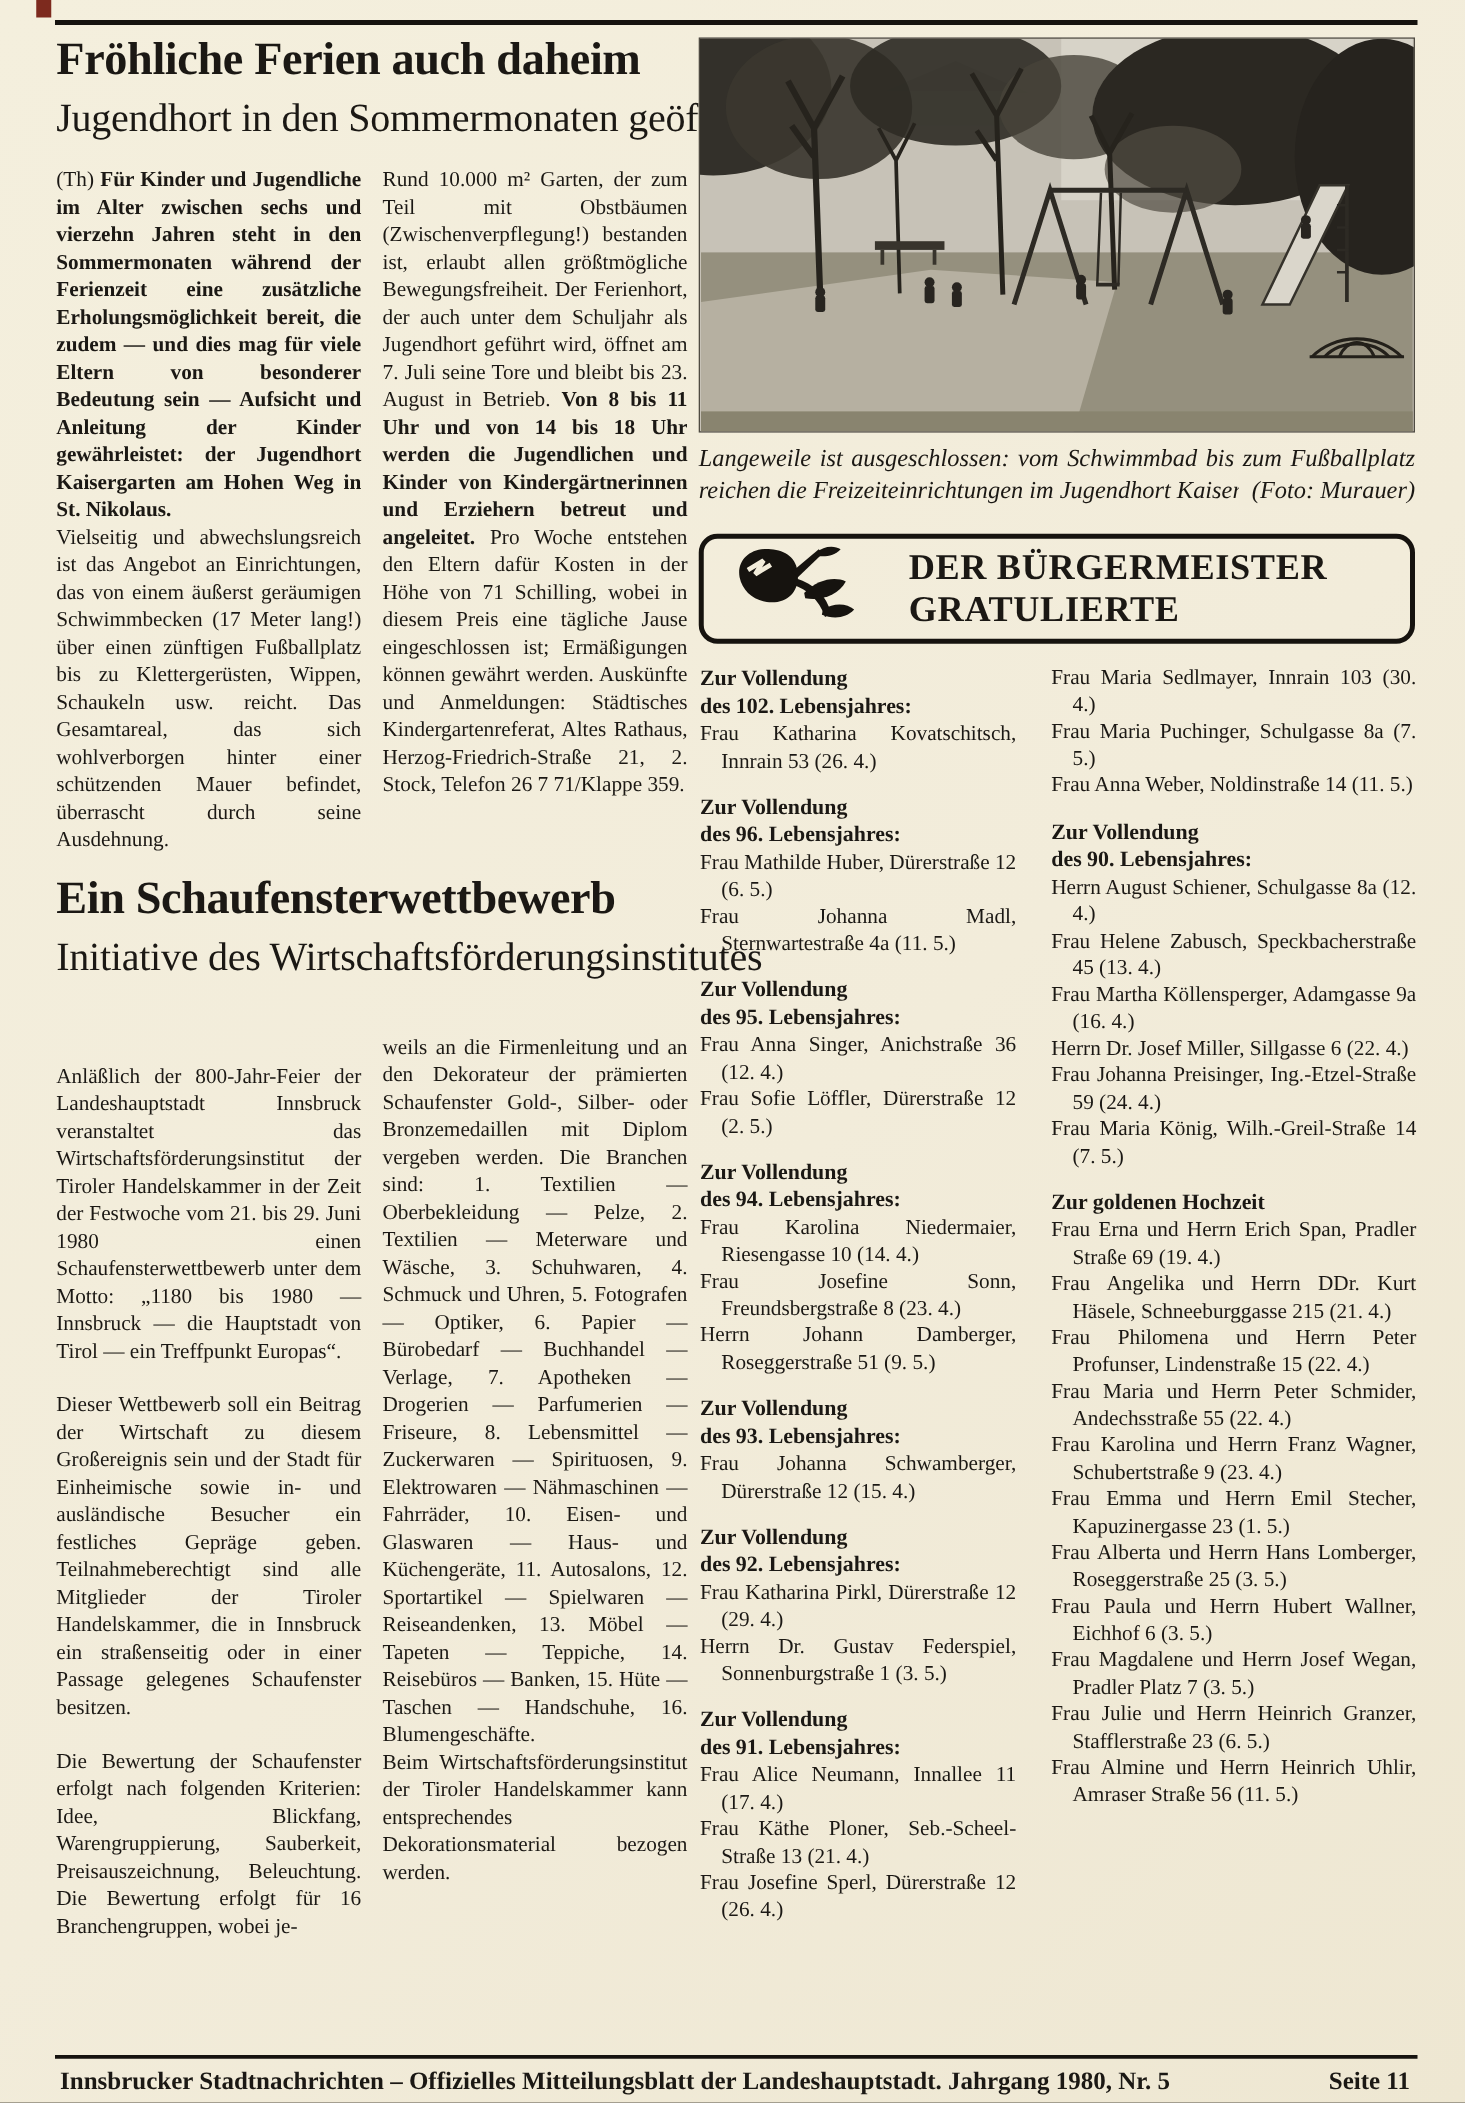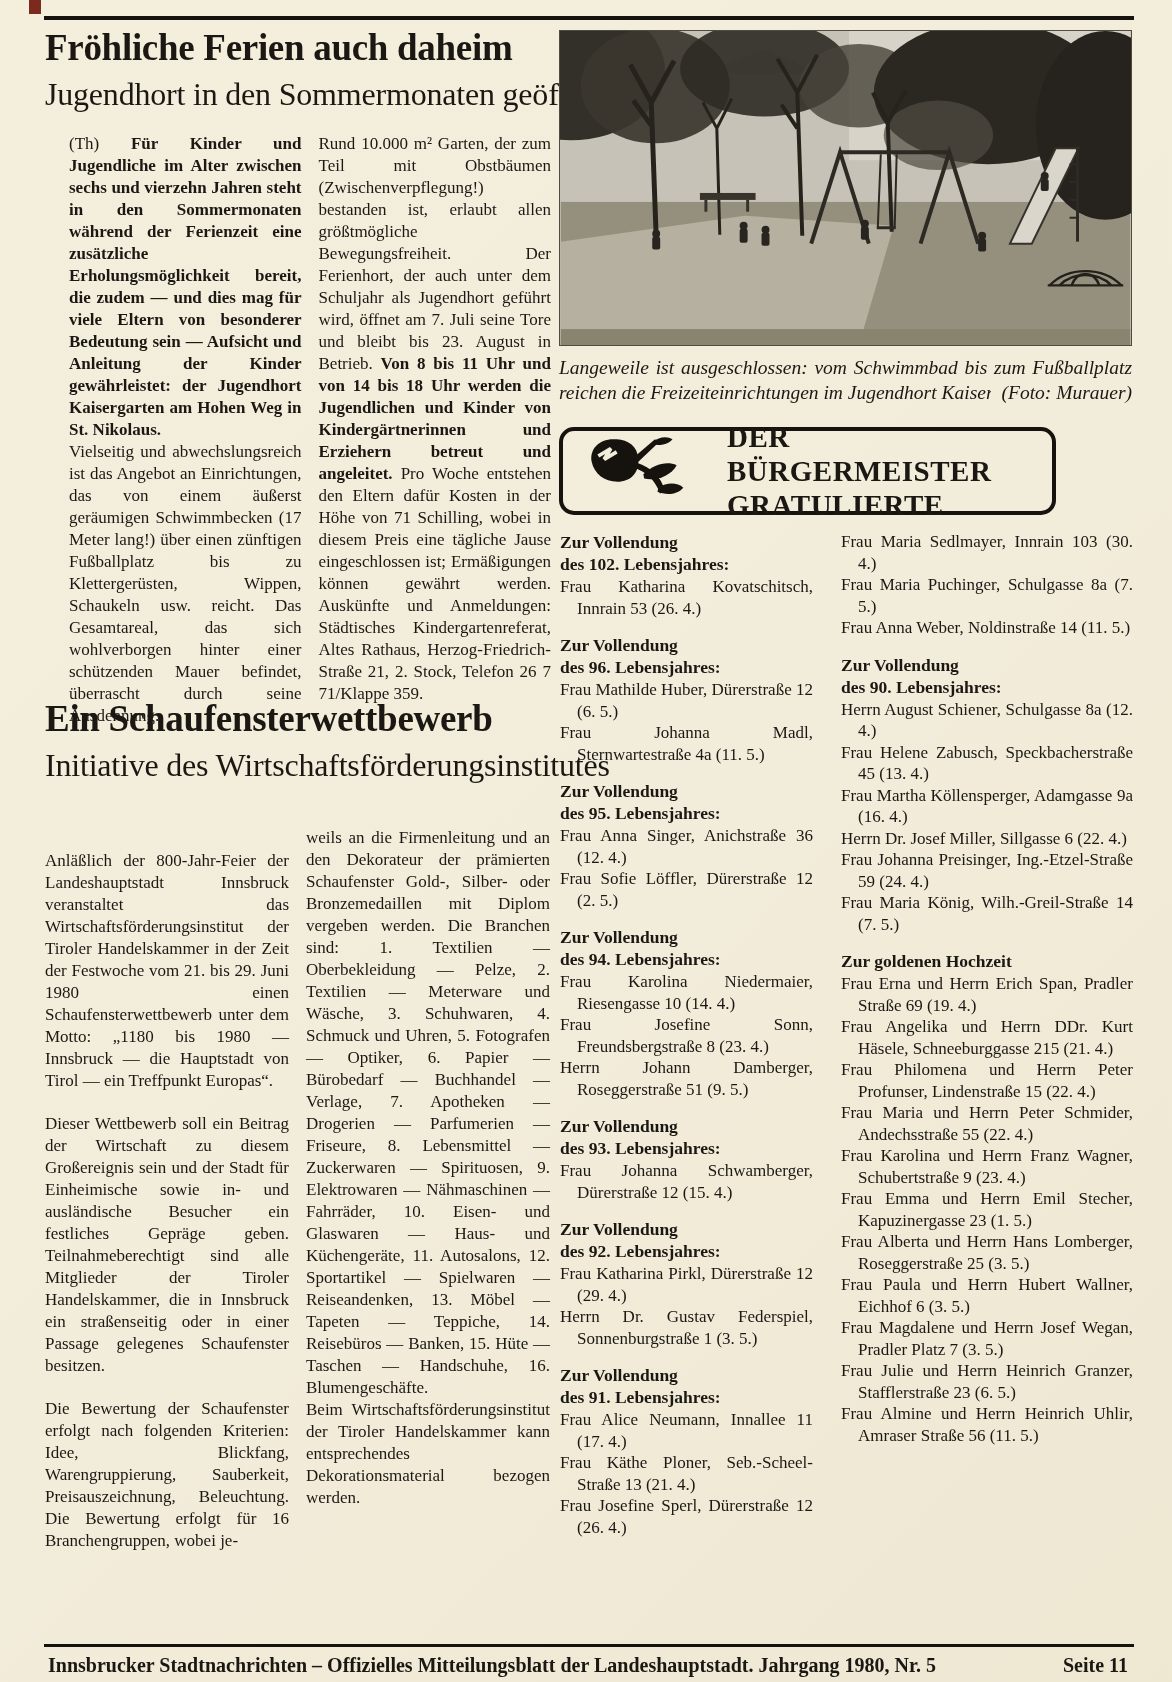--- a/index.html
+++ b/index.html
@@ -12,37 +12,37 @@
   .top-rule{position:absolute; left:44px; top:16px; width:1090px; height:4px; background:#16130f;}
   .print-mark{position:absolute; left:29px; top:0; width:12px; height:14px; background:#7d2a1e;}
 
   
   .article{position:absolute; left:45px; width:506px;}
   .article-1{top:27px;}
   .article-2{top:698px;}
   .art-title{margin:0; font-size:37px; line-height:42px; font-weight:bold; letter-spacing:-0.3px; white-space:nowrap;}
   .art-sub{margin:9px 0 0 0; font-size:32px; line-height:32px; font-weight:normal; letter-spacing:-0.2px; white-space:nowrap;}
   .cols{display:flex; gap:17px;}
-  .article-1 .cols{margin-top:23px;margin-left:24px;}
+  .article-1 .cols{margin-top:23px;}
   .article-2 .cols{margin-top:46px;}
   .col{width:244px; font-size:17px; line-height:22px; text-align:justify;}
   .col p{margin:0;}
   .article-2 .col p + p{margin-top:21px;}
   .article-2 .col-a{padding-top:23px;}
   .intro{font-weight:normal;}
 
   
   .photo-block{position:absolute; left:559px; top:30px; width:573px; margin:0;}
   .photo-svg{display:block; width:573px; height:316px; border:1px solid #4f4b42; box-sizing:border-box; background:#c7c2b7;}
   .photo-caption{position:relative; margin-top:9px; font-style:italic; font-size:19.5px; line-height:25px; text-align:justify;}
   .photo-credit{position:absolute; right:0; bottom:0; background:#f2ecda; padding-left:10px;}
 
   
   .congrats-box{
-    position:absolute; left:559px; top:427px; width:497px; height:88px; box-sizing:border-box;
+    position:absolute; left:559px; top:427px; width:573px; height:88px; box-sizing:border-box;
     border:4px solid #16130f; border-radius:15px; display:flex; align-items:center; padding:11px 16px;
   }
   .rose{width:112px; height:70px; flex:none;}
   .box-title{margin-left:36px; font-size:29px; line-height:34px; font-weight:bold; letter-spacing:0.5px;}
 
   
   .congrats-cols{position:absolute; left:560px; top:531px; width:573px; display:flex; gap:28px;}
   .ccol-1{width:253px;}
   .ccol-2{width:292px;}
   .csec + .csec{margin-top:15px;}

